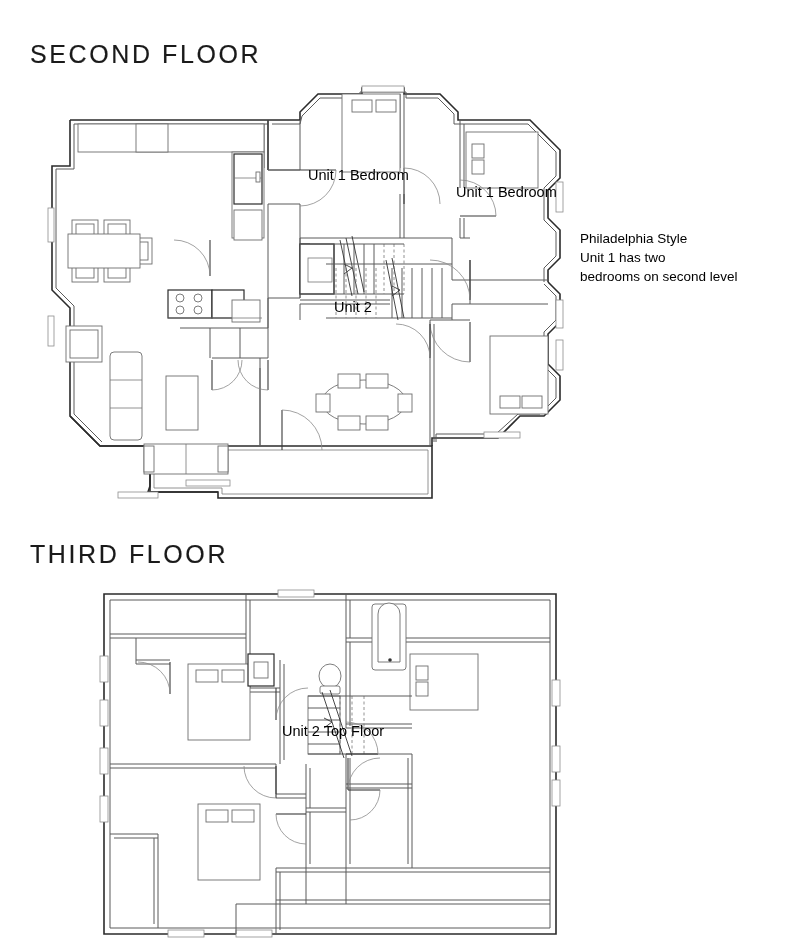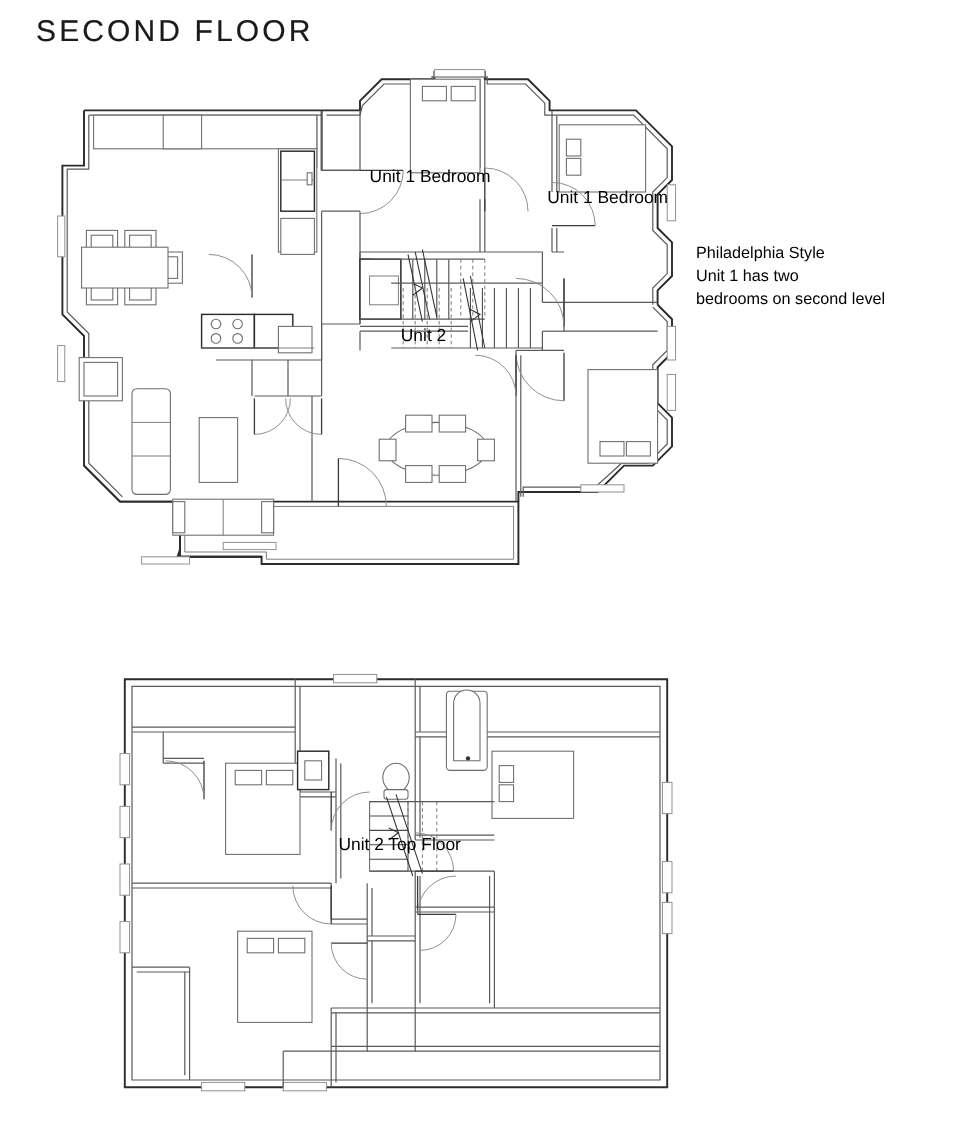--- a/index.html
+++ b/index.html
@@ -13,20 +13,21 @@
     height: 947px;
     position: relative;
     font-family: "Liberation Sans", sans-serif;
     color: #000000;
     overflow: hidden;
   }
   .page {
     position: absolute;
     inset: 0;
     background: #ffffff;
+    margin-top: 28px;
   }
   .floor-title {
     position: absolute;
     font-family: "Liberation Sans", sans-serif;
     font-weight: 300;
     font-size: 25px;
     letter-spacing: 2.6px;
     color: #1a1a1a;
     white-space: nowrap;
     -webkit-text-stroke: 0.15px #1a1a1a;
@@ -299,20 +300,21 @@
     <text class="plan-label" x="456" y="129">Unit 1 Bedroom</text>
     <text class="plan-label" x="334" y="244">Unit 2</text>
 
     <g>
       <text class="note-line" x="580" y="175">Philadelphia Style</text>
       <text class="note-line" x="580" y="194">Unit 1 has two</text>
       <text class="note-line" x="580" y="213">bedrooms on second level</text>
     </g>
   </svg>
 
+  <div class="floor-title" id="title-third">THIRD FLOOR</div>
 
   <svg class="plan-svg" id="svg-third" width="800" height="400" viewBox="0 0 800 400">
 
     <g>
       <path class="wall-out" d="M104 26 L556 26 L556 366 L104 366 Z"></path>
       <path class="wall-in" d="M110 32 L550 32 L550 360 L110 360 Z"></path>
     </g>
 
     <g>
       <rect class="win" x="100" y="88" width="8" height="26"></rect>

